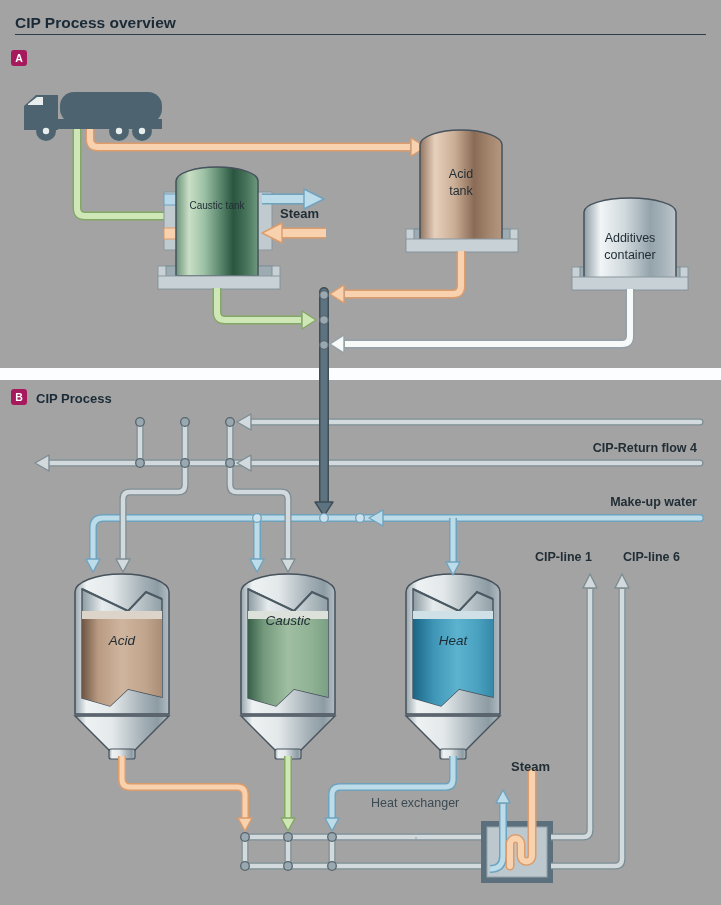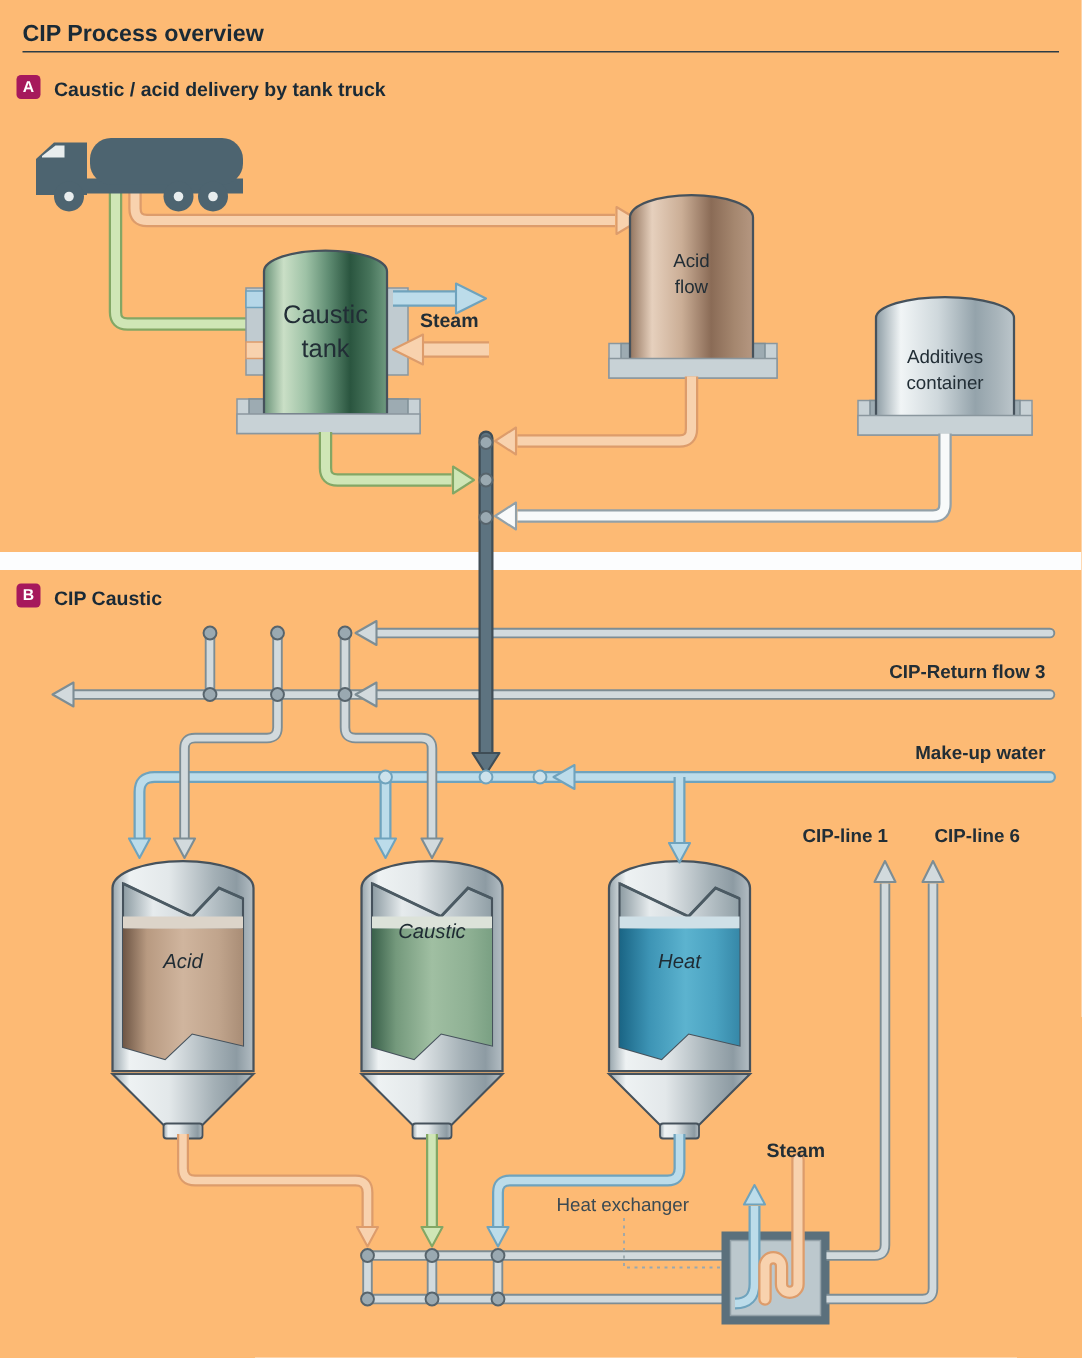--- a/index.html
+++ b/index.html
@@ -1,16 +1,16 @@
 <!DOCTYPE html>
 <html><head>
 <meta charset="utf-8">
 <style>
   html,body{margin:0;padding:0;}
-  #stage{position:relative;width:721px;height:905px;background:#fdba74;overflow:hidden;
+  #stage{position:relative;width:721px;height:905px;background:#a3a3a3;overflow:hidden;
          font-family:"Liberation Sans",sans-serif;}
   #diagram{position:absolute;left:0;top:0;}
   .lbl{position:absolute;color:#222e36;font-family:"Liberation Sans",sans-serif;line-height:1.35;}
   .b{font-weight:700;}
   .i{font-style:italic;}
   .c{text-align:center;}
   .r{text-align:right;}
   .badge{position:absolute;width:16px;height:16px;border-radius:3px;background:#a6195c;color:#fff;
          font-size:10.5px;font-weight:700;display:flex;align-items:center;justify-content:center;}
   .rule{position:absolute;height:0;border-top:1.5px solid #2c3c46;}
@@ -363,31 +363,30 @@
     <use href="#pSteam" class="po orange"></use>
         <use href="#pSteam" class="pi orange"></use>
   </g>
   <path d="M416,812 V845 H480" fill="none" stroke="#9aa7ad" stroke-width="1.2" stroke-dasharray="2,3"></path>
 </svg>
 
 <div class="lbl b" style="left:15px;top:13px;font-size:15.5px;color:#1a2a36;">CIP Process overview</div>
 <div class="rule" style="left:15px;top:34px;width:691px;"></div>
 
 <div class="badge" style="left:11px;top:50px;">A</div>
-<div class="lbl b" style="left:36px;top:51px;font-size:13px;color:#1a2a36;">Caustic / acid delivery by tank truck</div>
-
-<div class="lbl c" style="left:187px;top:199px;width:60px;font-size:17px;">Caustic tank</div>
-<div class="lbl c" style="left:436px;top:166px;width:50px;font-size:12.5px;">Acid flow</div>
+
+<div class="lbl c" style="left:187px;top:199px;width:60px;font-size:10px;">Caustic tank</div>
+<div class="lbl c" style="left:436px;top:166px;width:50px;font-size:12.5px;">Acid tank</div>
 <div class="lbl c" style="left:590px;top:230px;width:80px;font-size:12.5px;">Additives container</div>
 <div class="lbl b" style="left:280px;top:205px;font-size:13px;">Steam</div>
 
 <div class="badge" style="left:11px;top:389px;">B</div>
-<div class="lbl b" style="left:36px;top:390px;font-size:13px;color:#1a2a36;">CIP Caustic</div>
-
-<div class="lbl b r" style="right:24px;top:440px;width:160px;font-size:12.5px;">CIP-Return flow 3</div>
+<div class="lbl b" style="left:36px;top:390px;font-size:13px;color:#1a2a36;">CIP Process</div>
+
+<div class="lbl b r" style="right:24px;top:440px;width:160px;font-size:12.5px;">CIP-Return flow 4</div>
 <div class="lbl b r" style="right:24px;top:494px;width:160px;font-size:12.5px;">Make-up water</div>
 <div class="lbl b r" style="right:129px;top:549px;width:80px;font-size:12.5px;">CIP-line 1</div>
 <div class="lbl b r" style="right:41px;top:549px;width:80px;font-size:12.5px;">CIP-line 6</div>
 
 <div class="lbl i c" style="left:87px;top:632px;width:70px;font-size:13.5px;color:#1f2b33;">Acid</div>
 <div class="lbl i c" style="left:253px;top:612px;width:70px;font-size:13.5px;color:#1f2b33;">Caustic</div>
 <div class="lbl i c" style="left:418px;top:632px;width:70px;font-size:13.5px;color:#1f2b33;">Heat</div>
 
 <div class="lbl" style="left:371px;top:795px;font-size:12.5px;color:#3c4a52;">Heat exchanger</div>
 <div class="lbl b" style="left:511px;top:758px;font-size:13px;">Steam</div>

